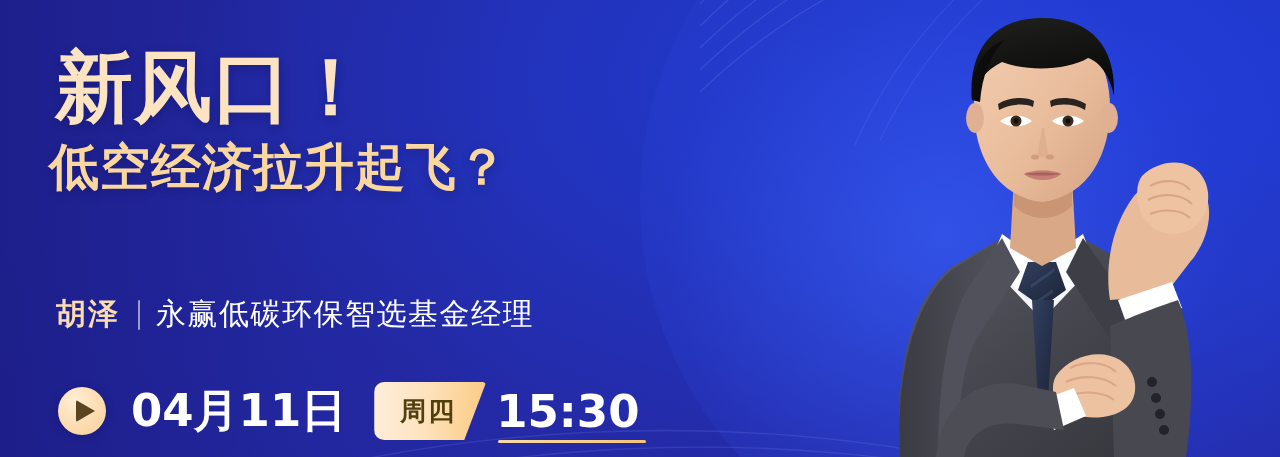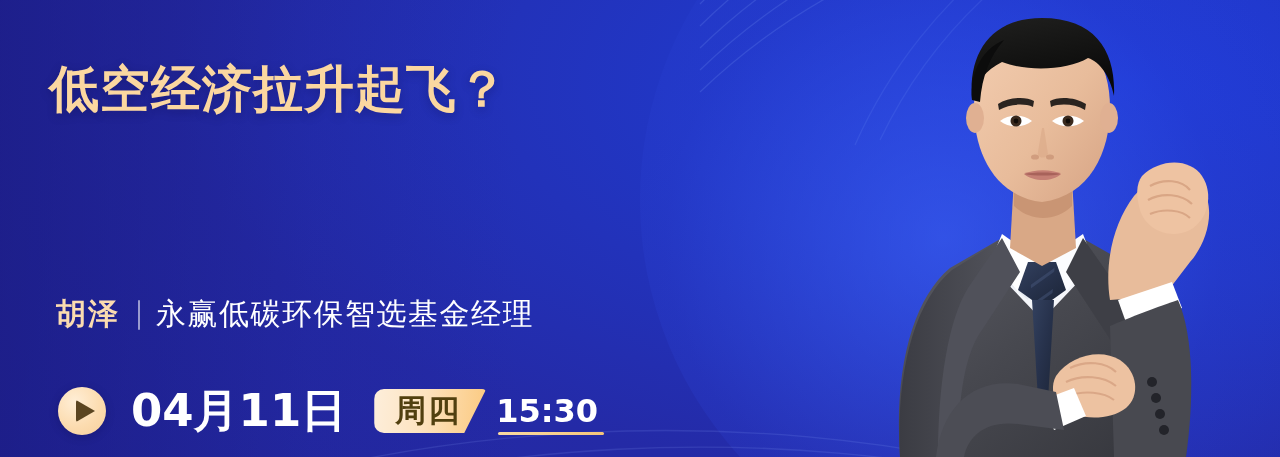--- a/index.html
+++ b/index.html
@@ -113,35 +113,35 @@
   }
   .date{
     font-size:45px; font-weight:700; color:#ffffff;
     margin-left:17px;
     letter-spacing:0px;
     font-family:"DejaVu Sans","Liberation Sans",sans-serif;
   }
   .weekday-wrap{ position:relative; margin-left:20px; height:50px; display:flex; align-items:center;}
   .weekday{
     position:relative;
-    height:44px; min-width:112px;
+    height:58px; min-width:112px;
     display:flex; align-items:center; justify-content:center;
     padding:0 20px 0 16px;
     color:#51400f;
-    font-size:31px; font-weight:700;
+    font-size:26px; font-weight:700;
     letter-spacing:2px;
     font-family:"DejaVu Sans","Liberation Sans",sans-serif;
     background:linear-gradient(96deg,#fdeedb 0%,#fde3bf 45%,#fbc97f 100%);
     border-radius:10px 4px 4px 10px;
     -webkit-clip-path:polygon(0 0, 100% 0, calc(100% - 22px) 100%, 0 100%);
     clip-path:polygon(0 0, 100% 0, calc(100% - 22px) 100%, 0 100%);
   }
   .time-wrap{ position:relative; margin-left:2px; }
   .time{
-    font-size:32px; font-weight:700; color:#ffffff;
+    font-size:45px; font-weight:700; color:#ffffff;
     letter-spacing:0px;
     font-family:"DejaVu Sans","Liberation Sans",sans-serif;
     display:block;
   }
   .time-underline{
     position:absolute; left:2px; right:-6px; bottom:-5px;
     height:3px;
     background:linear-gradient(90deg,#f8d9a2 0%, #f7cf8d 60%, #f4c47a 100%);
     border-radius:2px;
   }
@@ -295,20 +295,21 @@
       <circle cx="310" cy="382" r="5"></circle>
       <circle cx="314" cy="398" r="5"></circle>
       <circle cx="318" cy="414" r="5"></circle>
       <circle cx="322" cy="430" r="5"></circle>
     </g>
   </svg>
 
   <div class="copy">
 
     <div class="title">
+      <span class="title-l1">新风口！</span>
       <span class="title-l2">低空经济拉升起飞？</span>
     </div>
 
     <div class="subtitle">
       <span class="name">胡泽</span>
       <span class="divider"></span>
       <span class="role">永赢低碳环保智选基金经理</span>
     </div>
 
     <div class="schedule">

